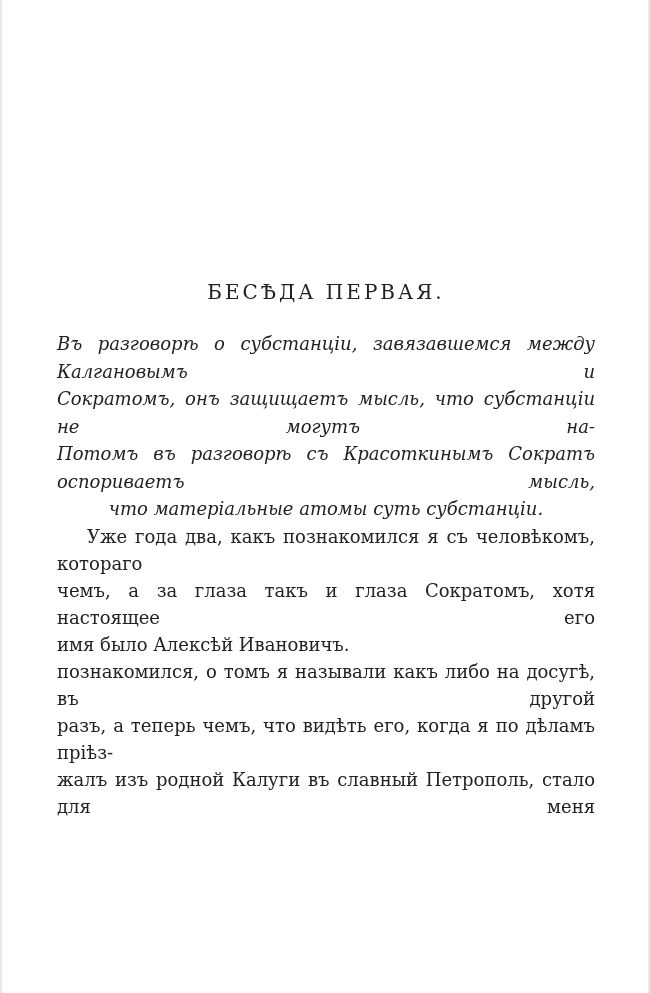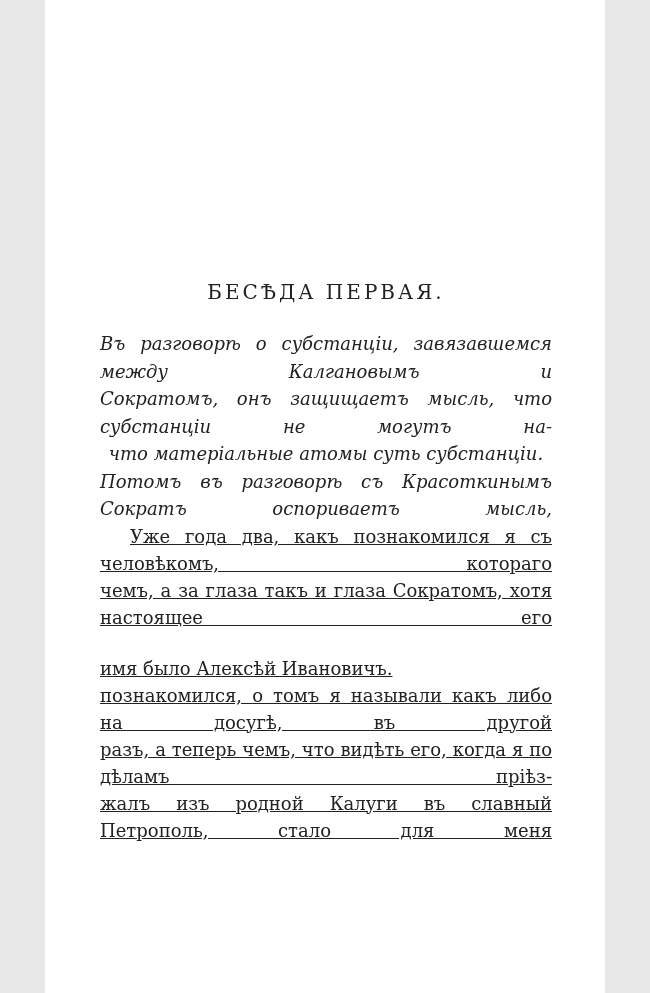--- a/index.html
+++ b/index.html
@@ -2,21 +2,21 @@
 <html style="--paper: #ffffff; --ink: #222222;"><head>
 <meta charset="utf-8">
 <style>
   html, body {
     margin: 0;
     padding: 0;
     background: #e8e8e8;
   }
   .page {
     position: relative;
-    width: 560px;
+    width: 646px;
     height: 993px;
     margin: 0 auto;
     background: var(--paper, #ffffff);
     color: var(--ink, #222222);
     font-family: "DejaVu Serif", "Liberation Serif", serif;
     overflow: hidden;
   }
   .text-block {
     position: absolute;
     left: 55px;
@@ -38,38 +38,38 @@
   }
   .body-text {
     font-size: 18px;
     line-height: 27px;
   }
   .line {
     text-align: justify;
     text-align-last: justify;
     white-space: normal;
   }
-  .l-last   { text-align-last: left; margin-top: 24px; }
+  .l-last   { text-align-last: left; }
   .l-center { text-align-last: center; }
   .l-first  { text-indent: 30px; }
-  .paragraph { margin: 0; text-decoration: underline; }
+  .paragraph { margin: 0; }
 </style>
 </head>
 <body>
 
 <div class="page">
   <div class="text-block">
 
     <h1 class="chapter-title">БЕСѢДА ПЕРВАЯ.</h1>
 
     <div class="summary">
       <div class="line">Въ разговорѣ о субстанціи, завязавшемся между Калгановымъ и</div>
       <div class="line">Сократомъ, онъ защищаетъ мысль, что субстанціи не могутъ на-</div>
+      <div class="line">Потомъ въ разговорѣ съ Красоткинымъ Сократъ оспориваетъ мысль,</div>
       <div class="line l-center">что матеріальные атомы суть субстанціи.</div>
-      <div class="line">Потомъ въ разговорѣ съ Красоткинымъ Сократъ оспориваетъ мысль,</div>
     </div>
 
     <div class="body-text">
 
       <div class="paragraph">
         <div class="line l-first">Уже года два, какъ познакомился я съ человѣкомъ, котораго</div>
         <div class="line">чемъ, а за глаза такъ и глаза Сократомъ, хотя настоящее его</div>
         <div class="line l-last">имя было Алексѣй Ивановичъ.</div>
       </div>
 

